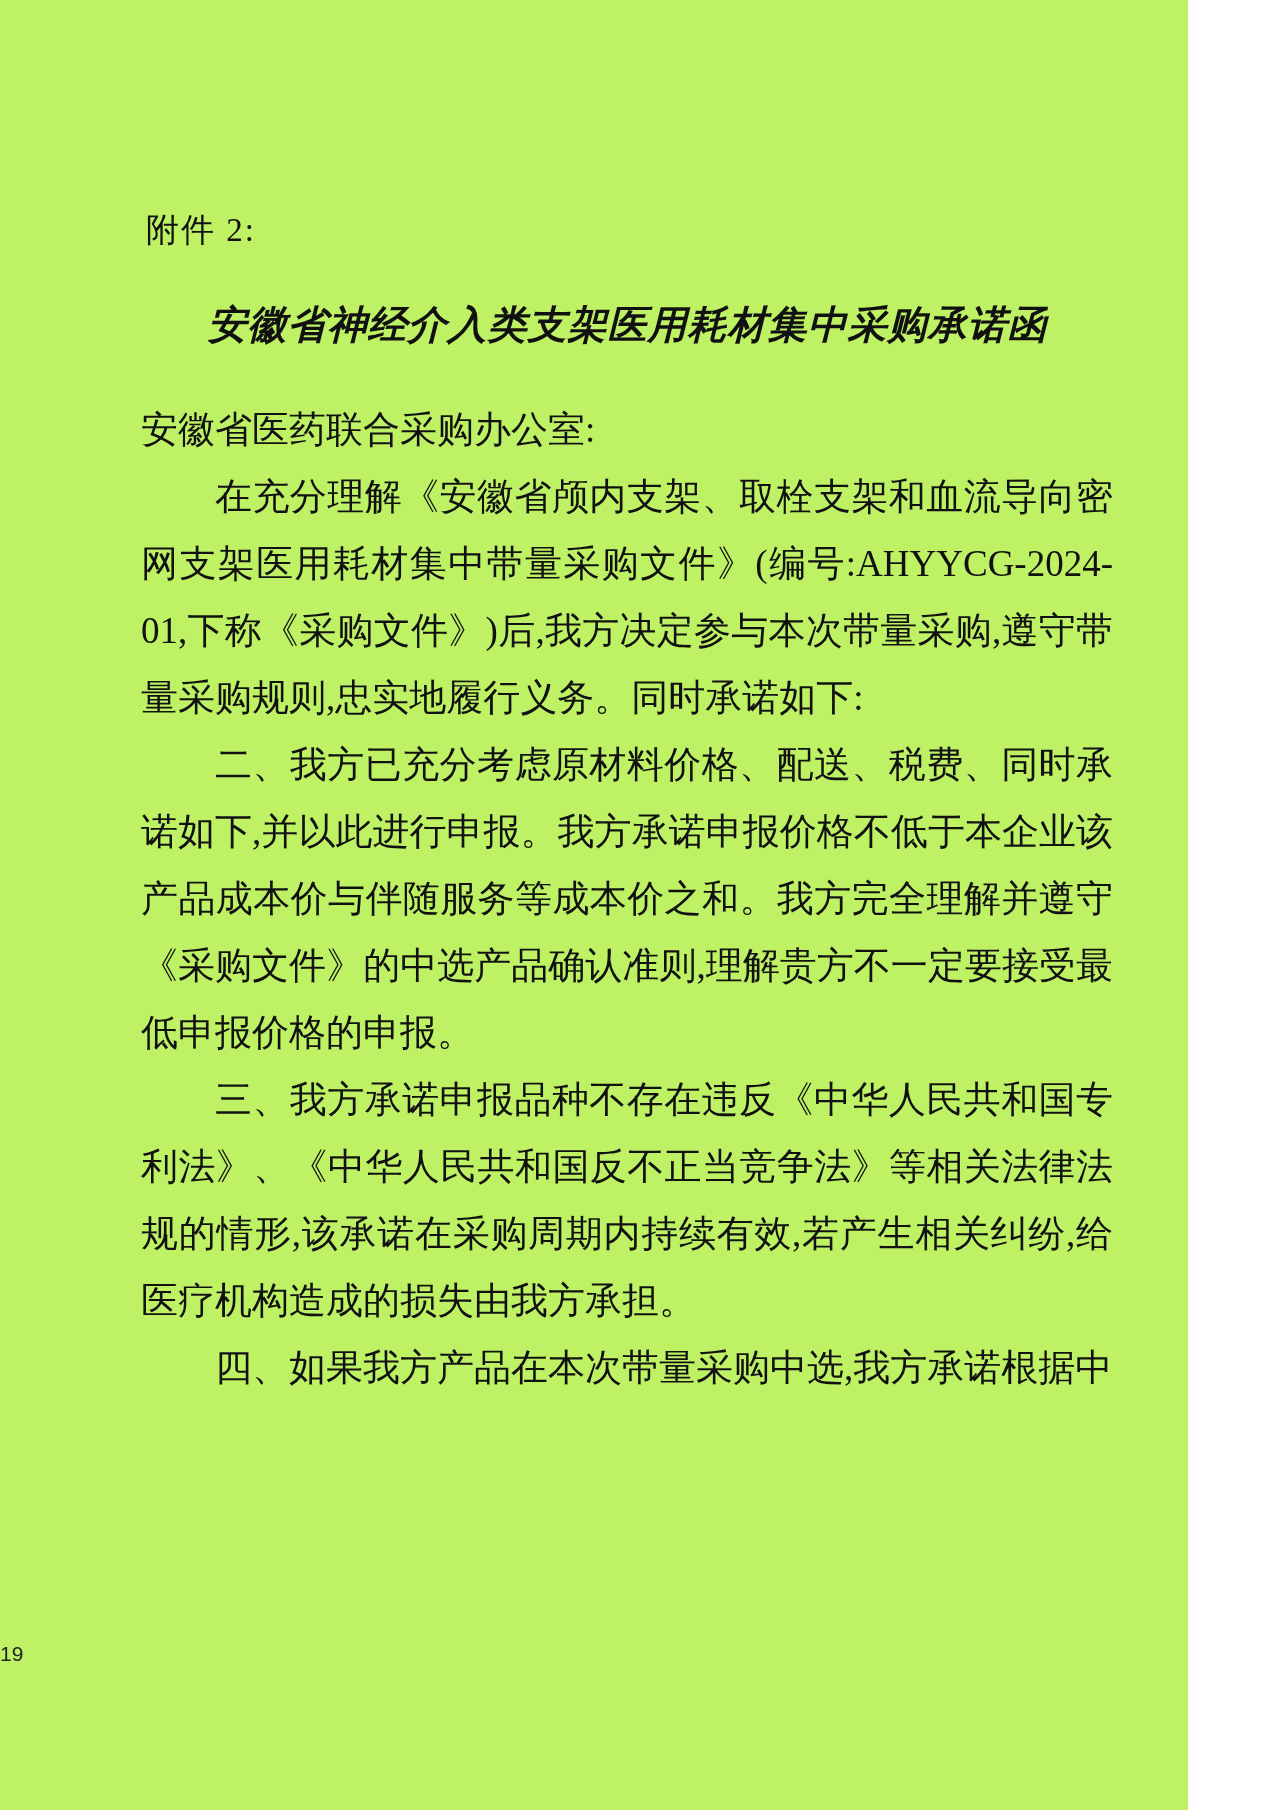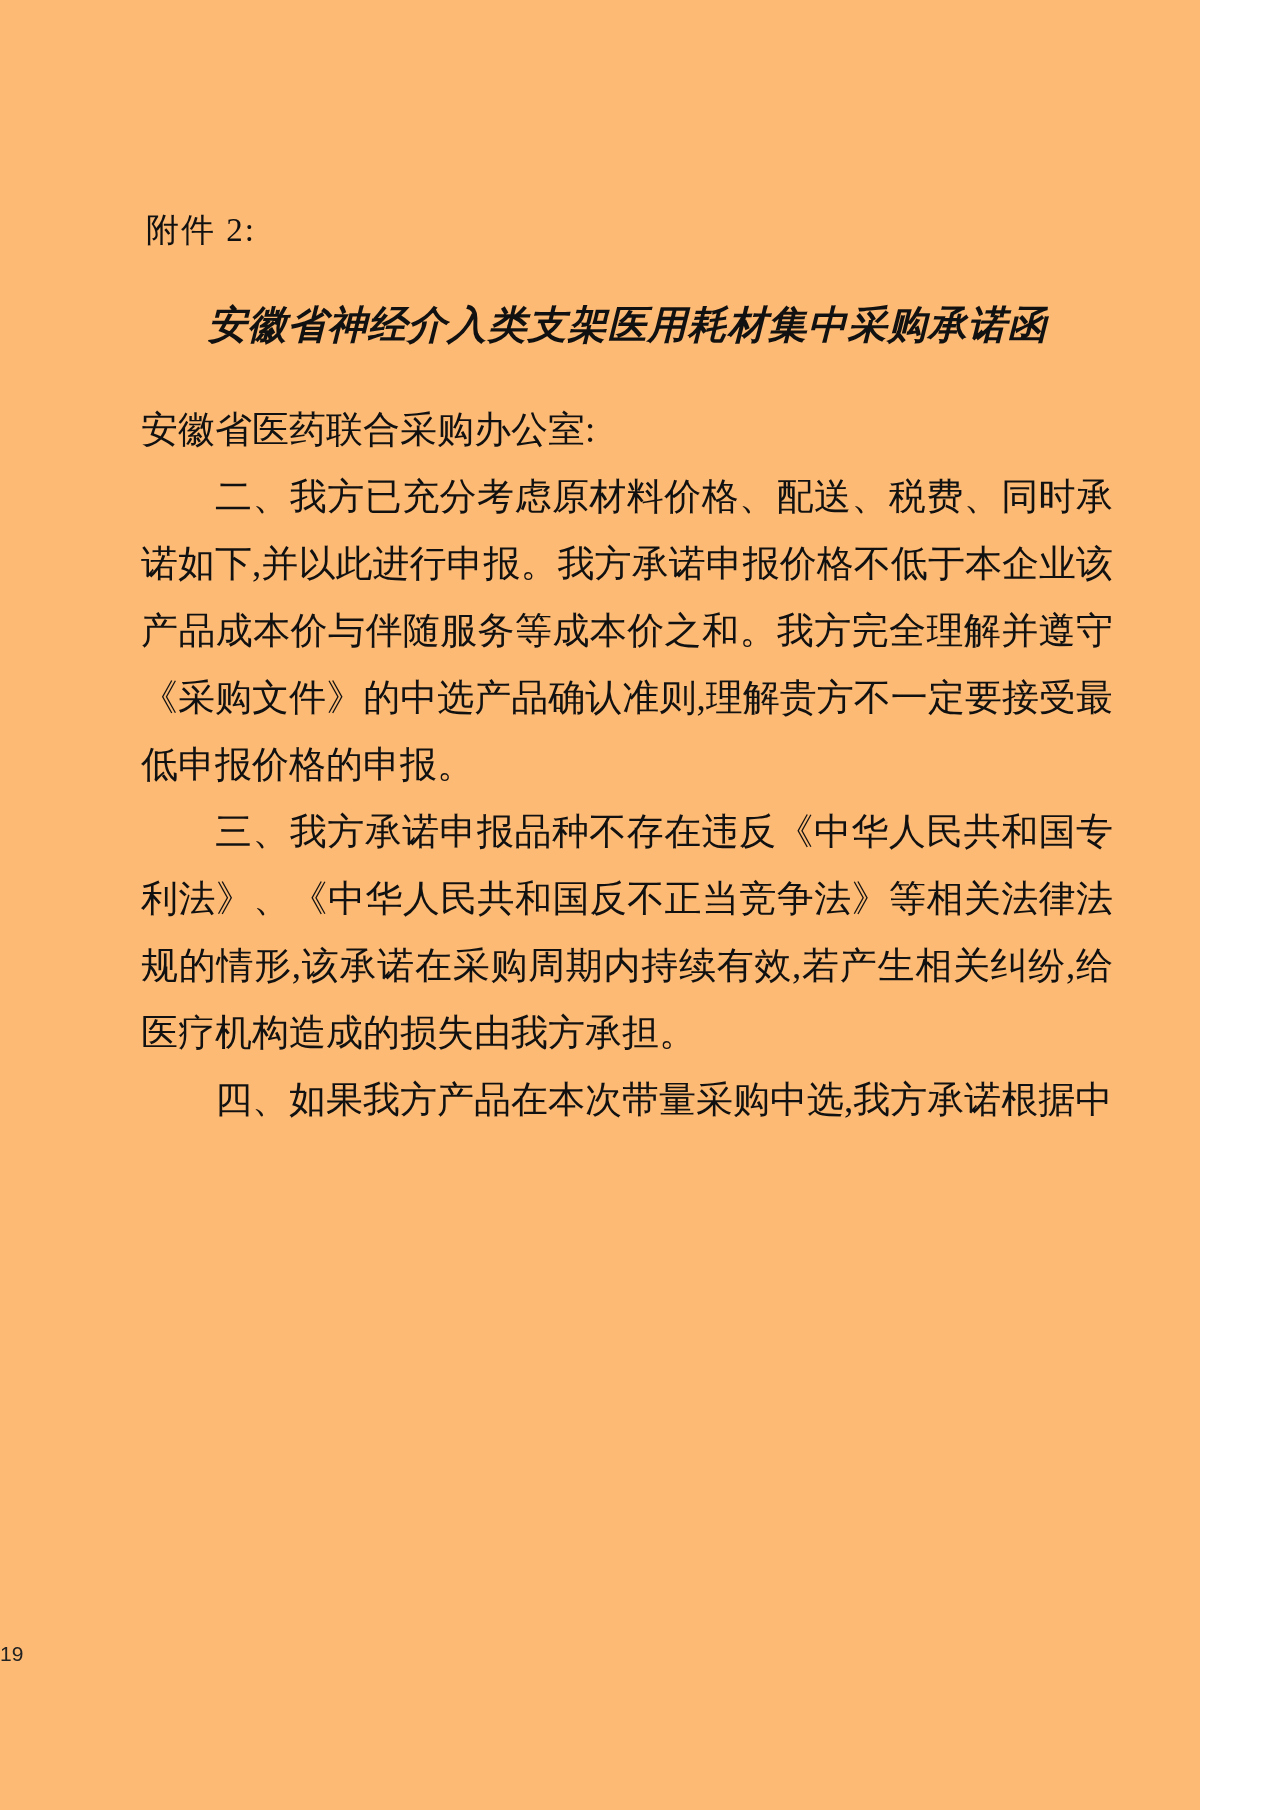--- a/index.html
+++ b/index.html
@@ -4,25 +4,24 @@
 <style>
   html, body {
     margin: 0;
     padding: 0;
     background: #ffffff;
   }
   .page {
     position: relative;
     width: 1188px;
     height: 1810px;
-    background: #fdba74;
+    background: #bef264;
     color: #111111;
     font-family: "Liberation Serif", "DejaVu Serif", serif;
     overflow: hidden;
-    padding-left: 12px;
   }
   .attachment-label {
     position: absolute;
     left: 146px;
     top: 208px;
     font-size: 33px;
     letter-spacing: 2px;
     white-space: nowrap;
   }
   .doc-title {
@@ -70,20 +69,21 @@
 
 <div class="page">
 
   <div class="attachment-label">附件 2:</div>
 
   <div class="doc-title">安徽省神经介入类支架医用耗材集中采购承诺函</div>
 
   <div class="body-block">
     <div class="salutation">安徽省医药联合采购办公室:</div>
 
+    <p class="para">在充分理解《安徽省颅内支架、取栓支架和血流导向密网支架医用耗材集中带量采购文件》(编号:AHYYCG-2024-01,下称《采购文件》)后,我方决定参与本次带量采购,遵守带量采购规则,忠实地履行义务。同时承诺如下:</p>
 
 
     <p class="para">二、我方已充分考虑原材料价格、配送、税费、同时承诺如下,并以此进行申报。我方承诺申报价格不低于本企业该产品成本价与伴随服务等成本价之和。我方完全理解并遵守《采购文件》的中选产品确认准则,理解贵方不一定要接受最低申报价格的申报。</p>
 
     <p class="para">三、我方承诺申报品种不存在违反《中华人民共和国专利法》、《中华人民共和国反不正当竞争法》等相关法律法规的情形,该承诺在采购周期内持续有效,若产生相关纠纷,给医疗机构造成的损失由我方承担。</p>
 
     <p class="para">四、如果我方产品在本次带量采购中选,我方承诺根据中</p>
   </div>
 
   <div class="page-number">19</div>

